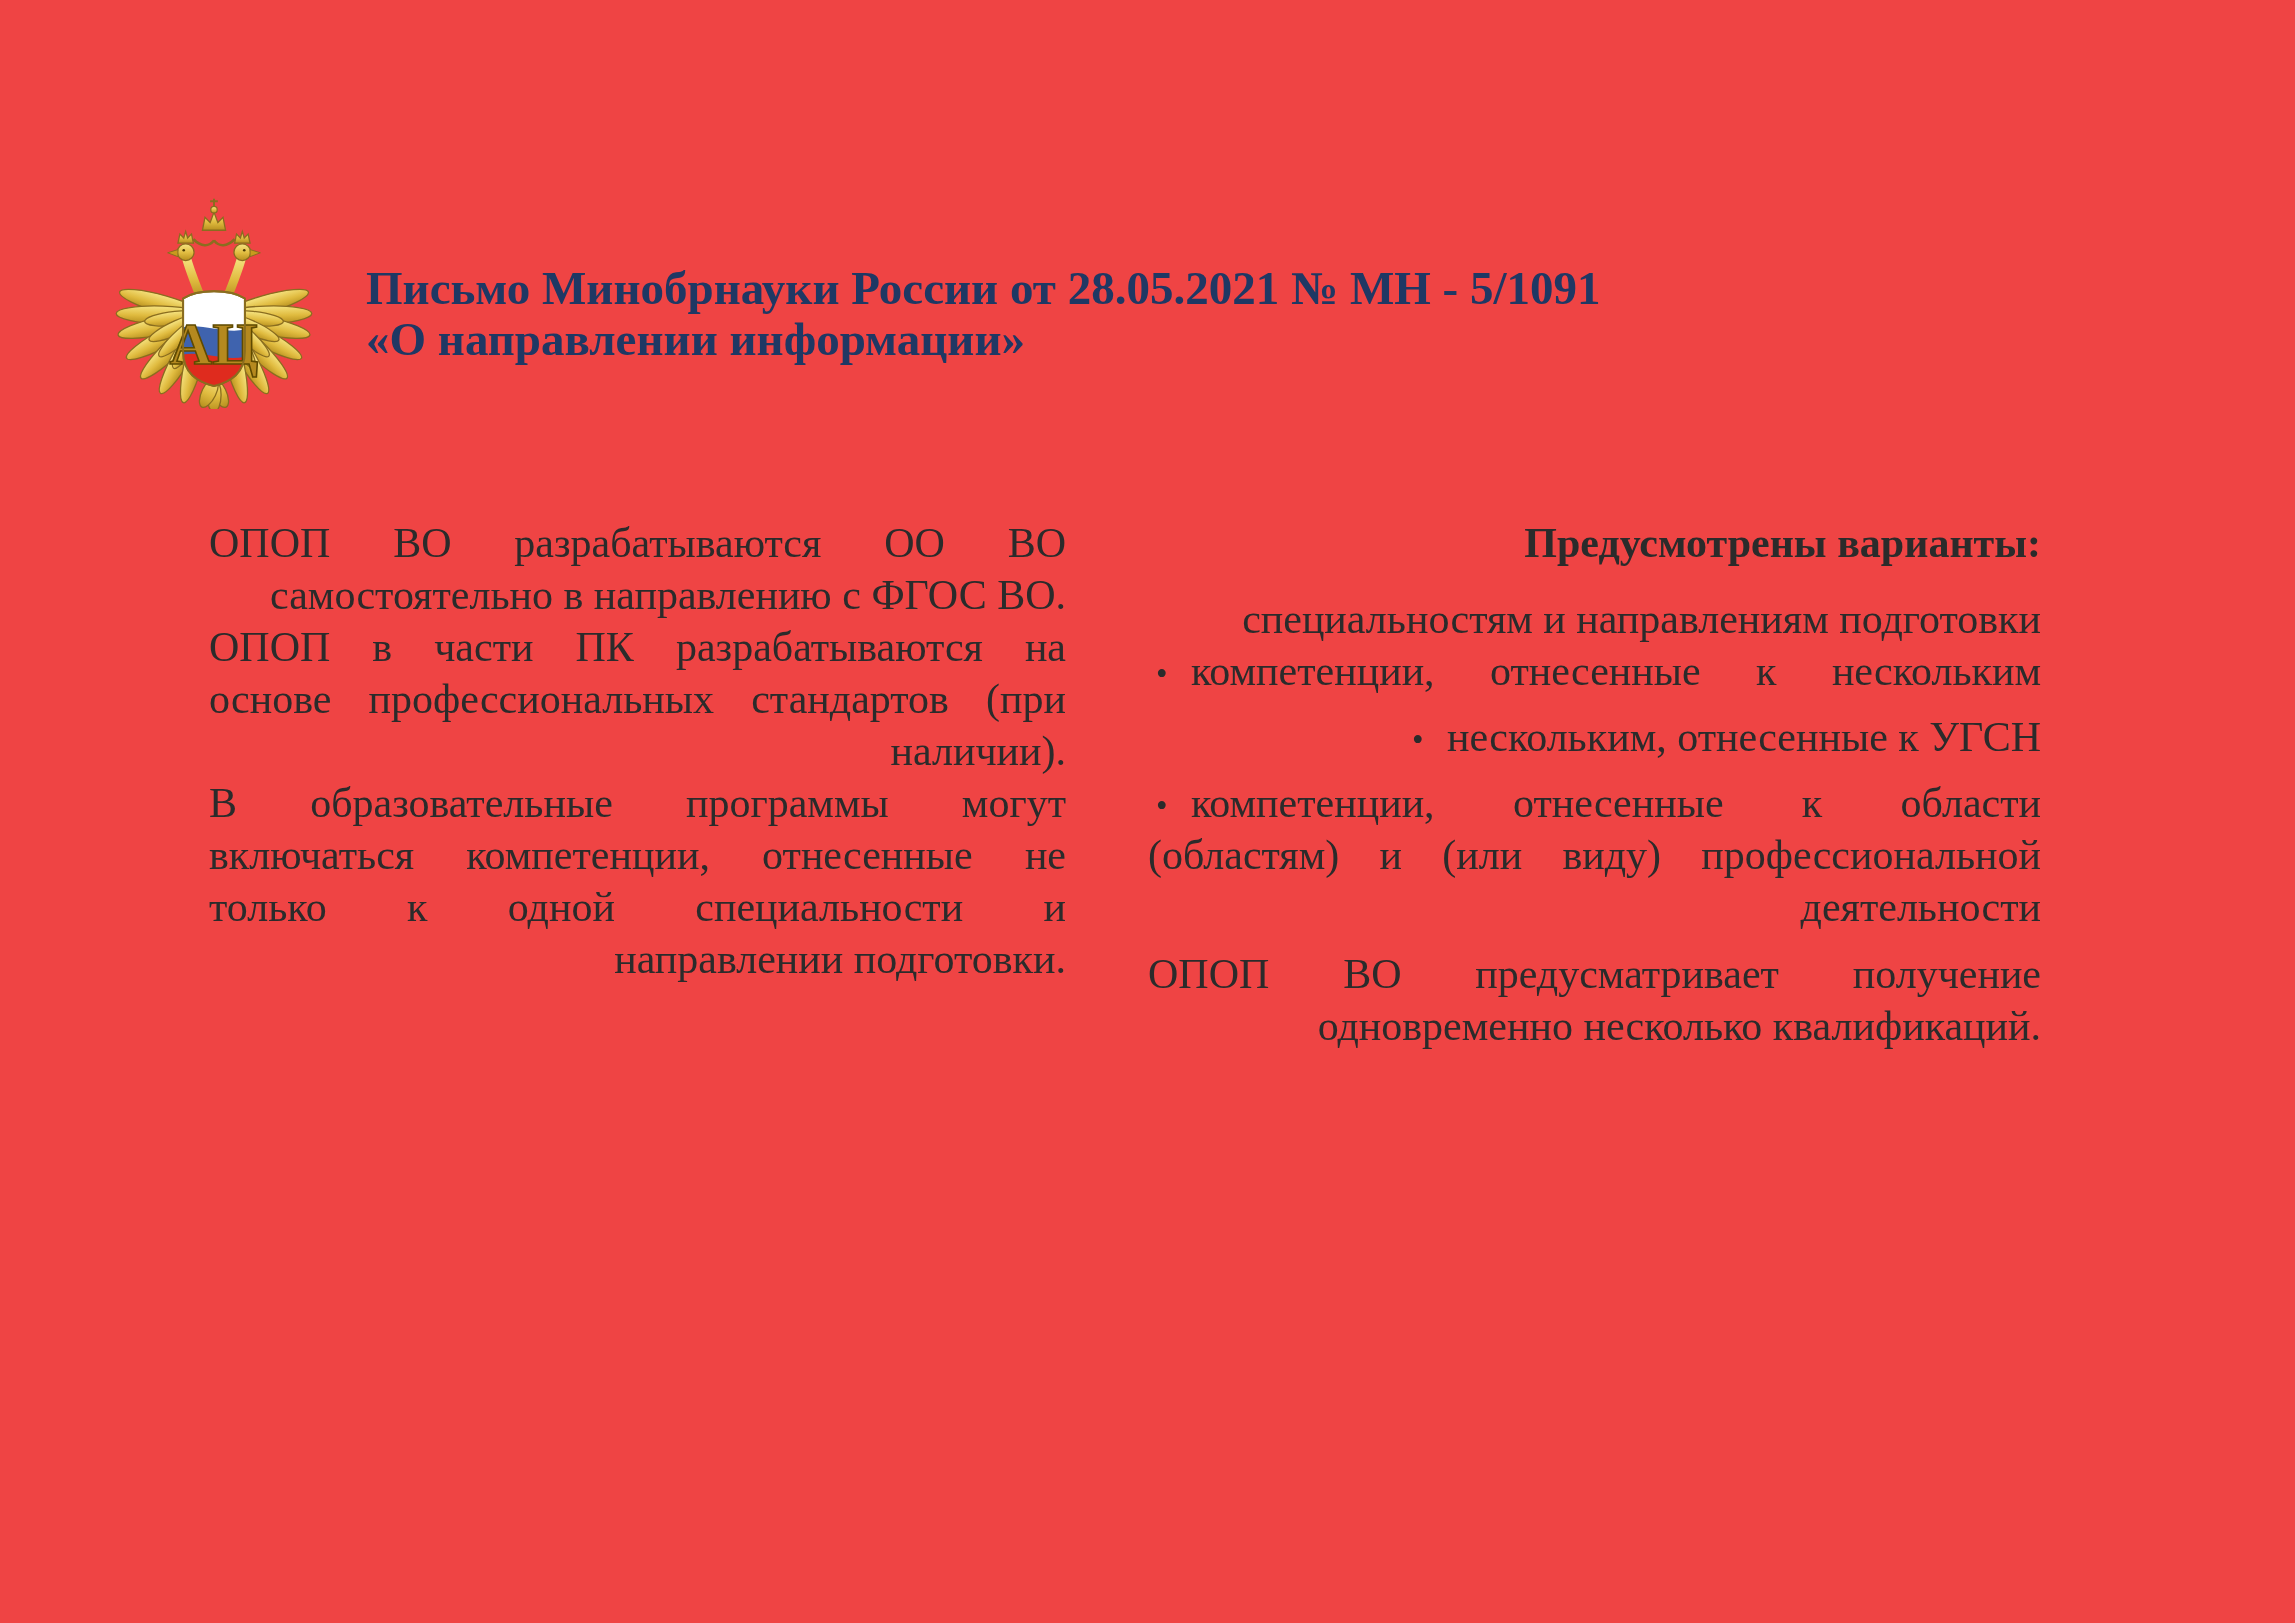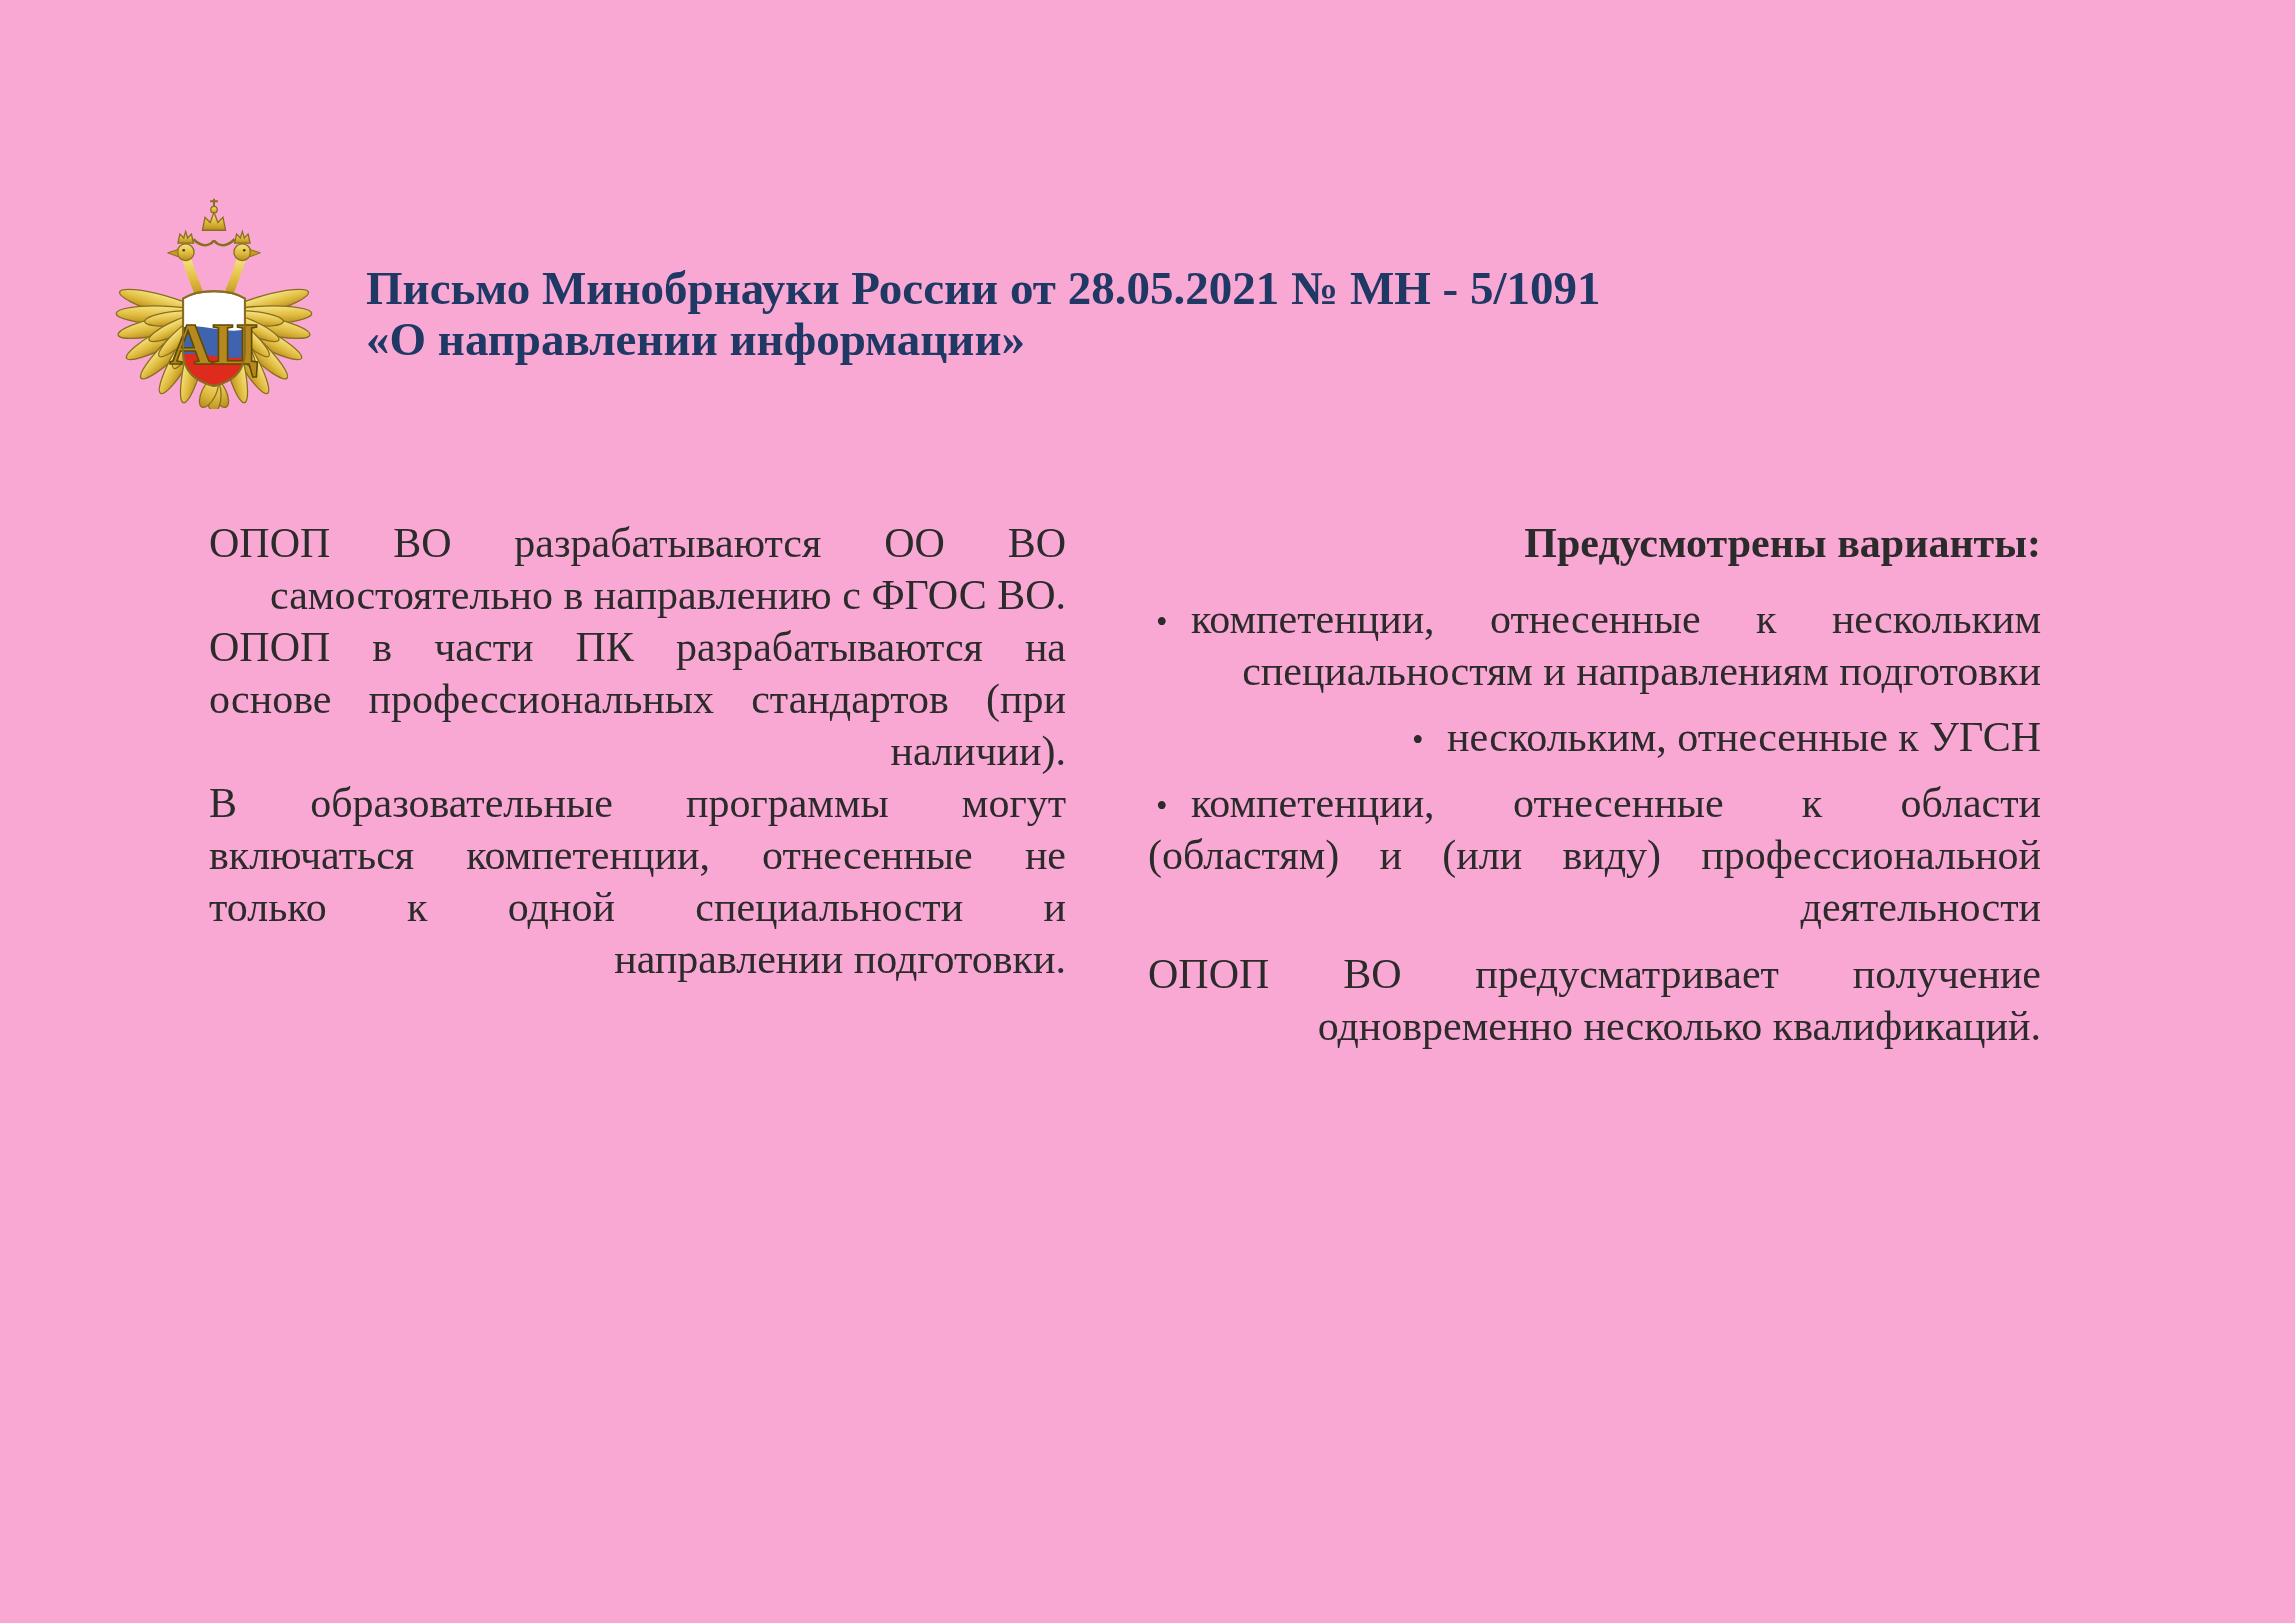--- a/index.html
+++ b/index.html
@@ -1,20 +1,20 @@
 <!DOCTYPE html>
 <html lang="ru" style="font-size:10.5px"><head>
 <meta charset="utf-8">
 <style>
   html,body{margin:0;padding:0;}
   body{
     width:2295px;height:1623px;background:#ffffff;
     font-family:"Liberation Serif","DejaVu Serif",serif;
   }
-  .page{position:relative;width:2295px;height:1623px;background:#f9a8d4;overflow:hidden;}
+  .page{position:relative;width:2295px;height:1623px;background:#ef4444;overflow:hidden;}
 
   
   .emblem{position:absolute;left:111px;top:188px;width:206px;height:221px;}
   .emblem svg{width:100%;height:100%;display:block;}
 
   
   .title{
     position:absolute;left:366px;top:263px;width:1714px;
     font-weight:700;font-size:47px;line-height:51px;
     color:#1f3864;
@@ -133,22 +133,22 @@
         <div class="line j"><span>включаться компетенции, отнесенные </span><span class="b">не</span></div>
         <div class="line j"><span class="b">только к одной специальности и</span></div>
         <div class="line"><span class="b">направлении подготовки.</span></div>
       </div>
     </div>
   <div class="col right" style="color: rgb(43, 43, 43);">
       <div class="block heading">
         <div class="line"><span>Предусмотрены варианты:</span></div>
       </div>
       <div class="block bullet">
+        <div class="line"><span>специальностям и направлениям подготовки</span></div>
         <div class="line j"><span class="bullet-marker">•</span><span>компетенции, отнесенные к нескольким</span></div>
-        <div class="line"><span>специальностям и направлениям подготовки</span></div>
       </div>
       <div class="block bullet">
         <div class="line"><span class="bullet-marker">•</span><span>нескольким, отнесенные к УГСН</span></div>
       </div>
       <div class="block bullet">
         <div class="line j"><span class="bullet-marker">•</span><span>компетенции, отнесенные к области</span></div>
         <div class="line j"><span>(областям) и (или виду) профессиональной</span></div>
         <div class="line"><span>деятельности</span></div>
       </div>
       <div class="block closing">

